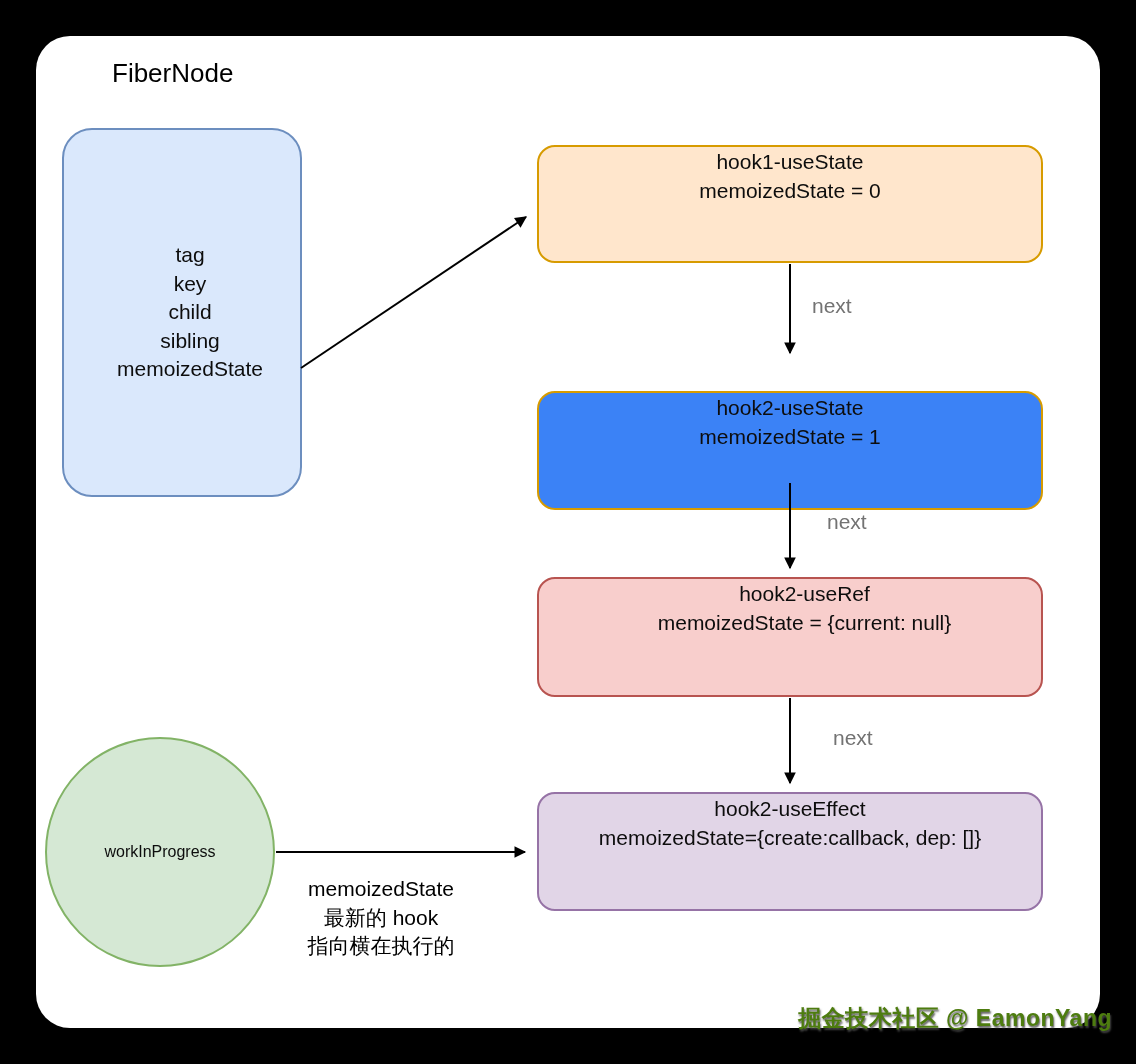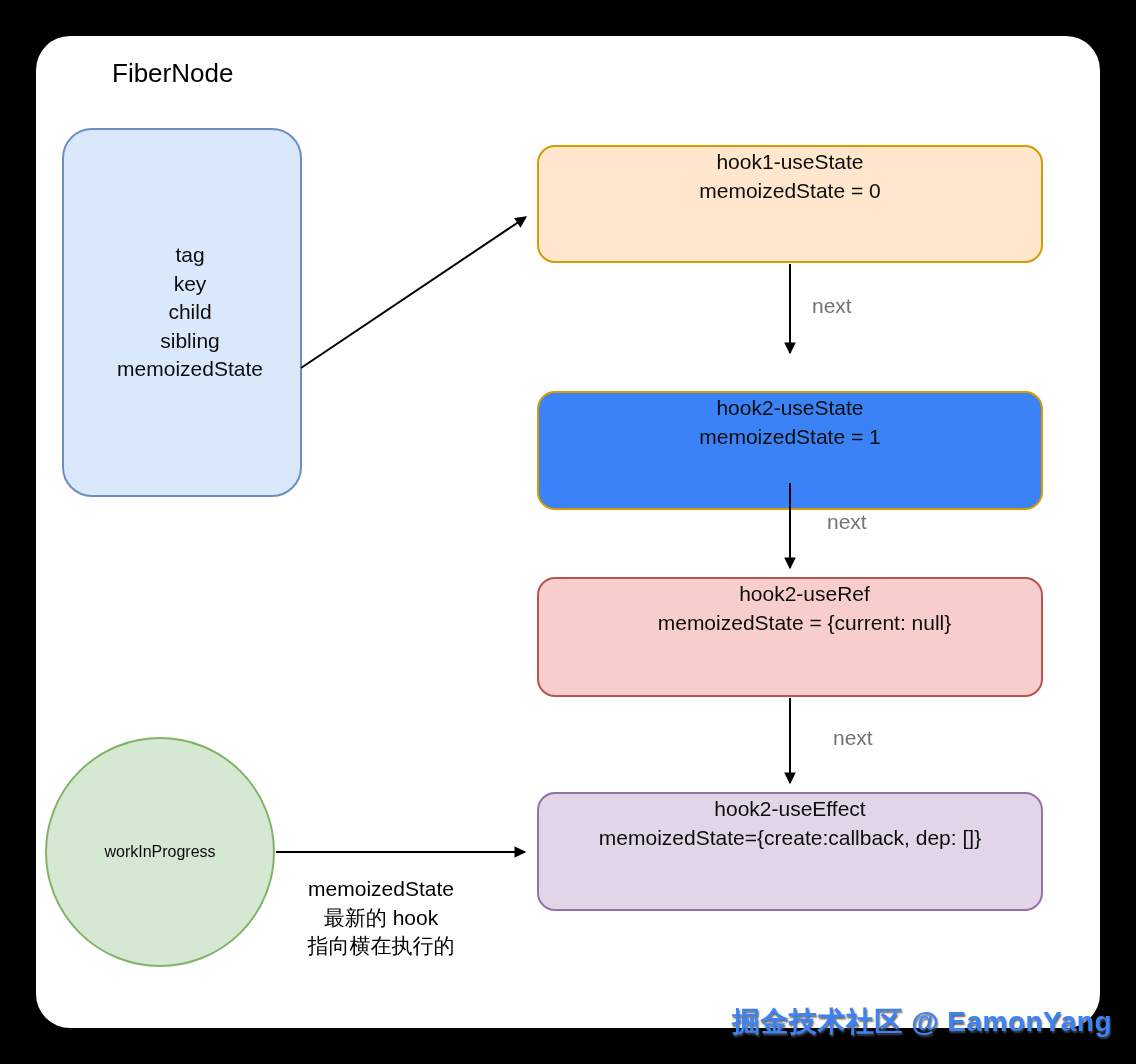--- a/index.html
+++ b/index.html
@@ -96,24 +96,24 @@
     left: 288px; top: 875px;
     width: 186px;
     text-align: center;
     font-size: 21px;
     line-height: 28.5px;
     color: #000;
   }
   .watermark {
     position: absolute;
     right: 24px; top: 1003px;
-    font-size: 28px;
+    font-size: 23px;
     font-weight: bold;
     letter-spacing: 0.5px;
-    color: #3b82f6;
+    color: #4d7c0f;
     text-shadow: 1px 2px 2px rgba(75, 75, 75, 0.9);
     white-space: nowrap;
   }
 </style>
 </head>
 <body>
 
 <div class="stage">
   <div class="card"></div>
 

